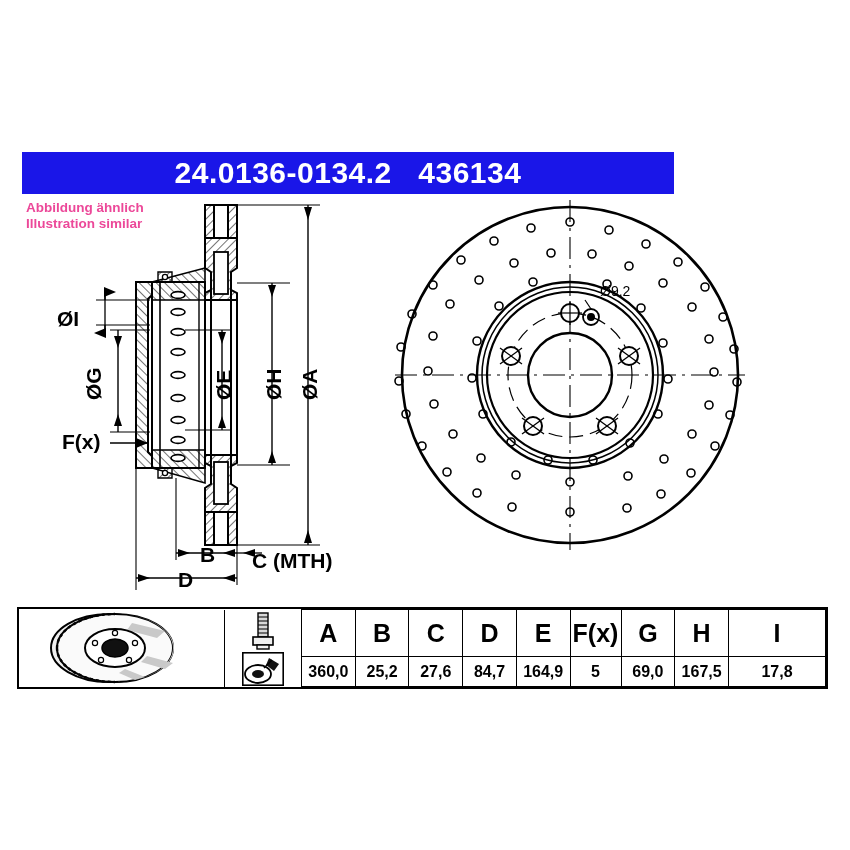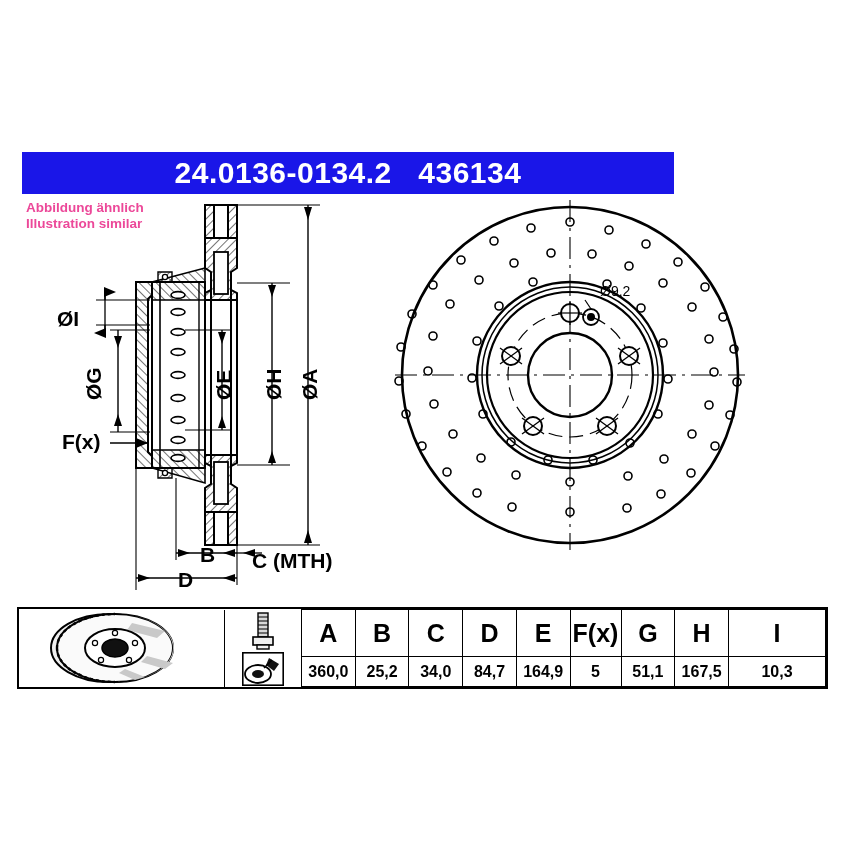--- a/index.html
+++ b/index.html
@@ -452,23 +452,23 @@
       <td>D</td>
       <td>E</td>
       <td class="fx-head" style="width:50px;">F(x)</td>
       <td>G</td>
       <td>H</td>
       <td style="width:96px;">I</td>
     </tr>
     <tr>
       <td class="val">360,0</td>
       <td class="val">25,2</td>
-      <td class="val">34,0</td>
+      <td class="val">27,6</td>
       <td class="val">84,7</td>
       <td class="val">164,9</td>
       <td class="val">5</td>
-      <td class="val">51,1</td>
+      <td class="val">69,0</td>
       <td class="val">167,5</td>
-      <td class="val">10,3</td>
+      <td class="val">17,8</td>
     </tr>
   </tbody>
     </table>
 </div>
 
 </body></html>

